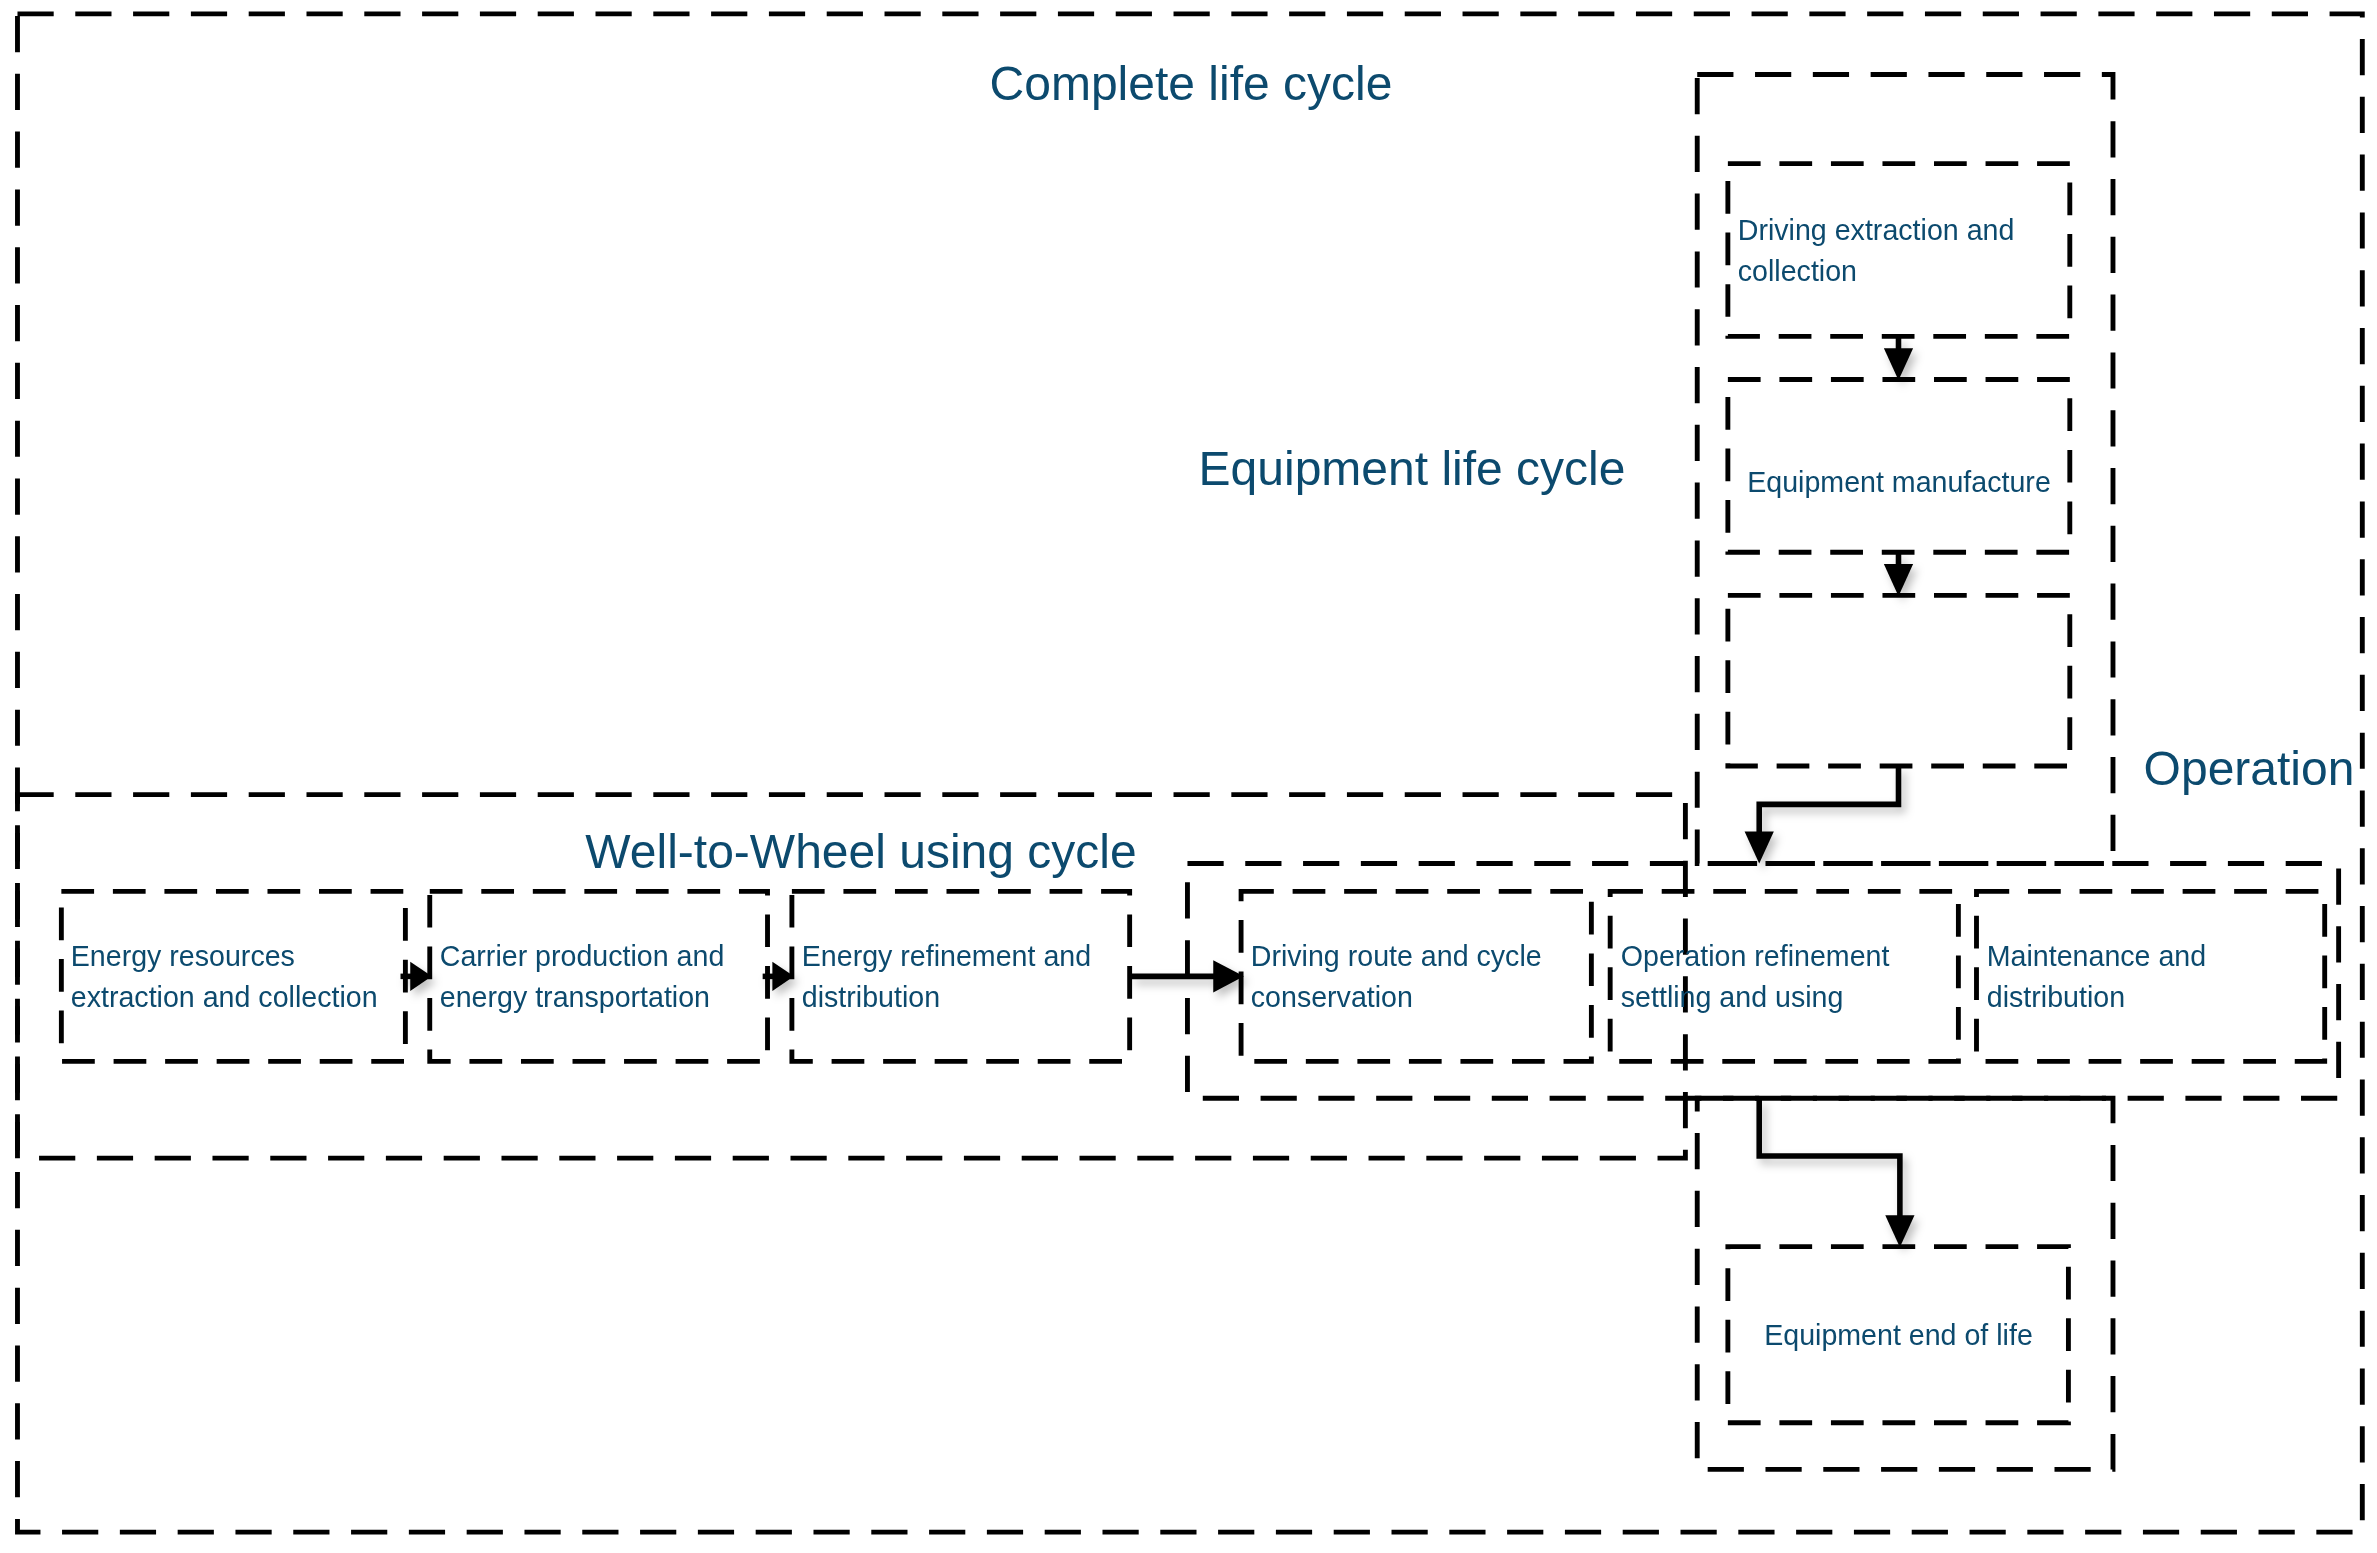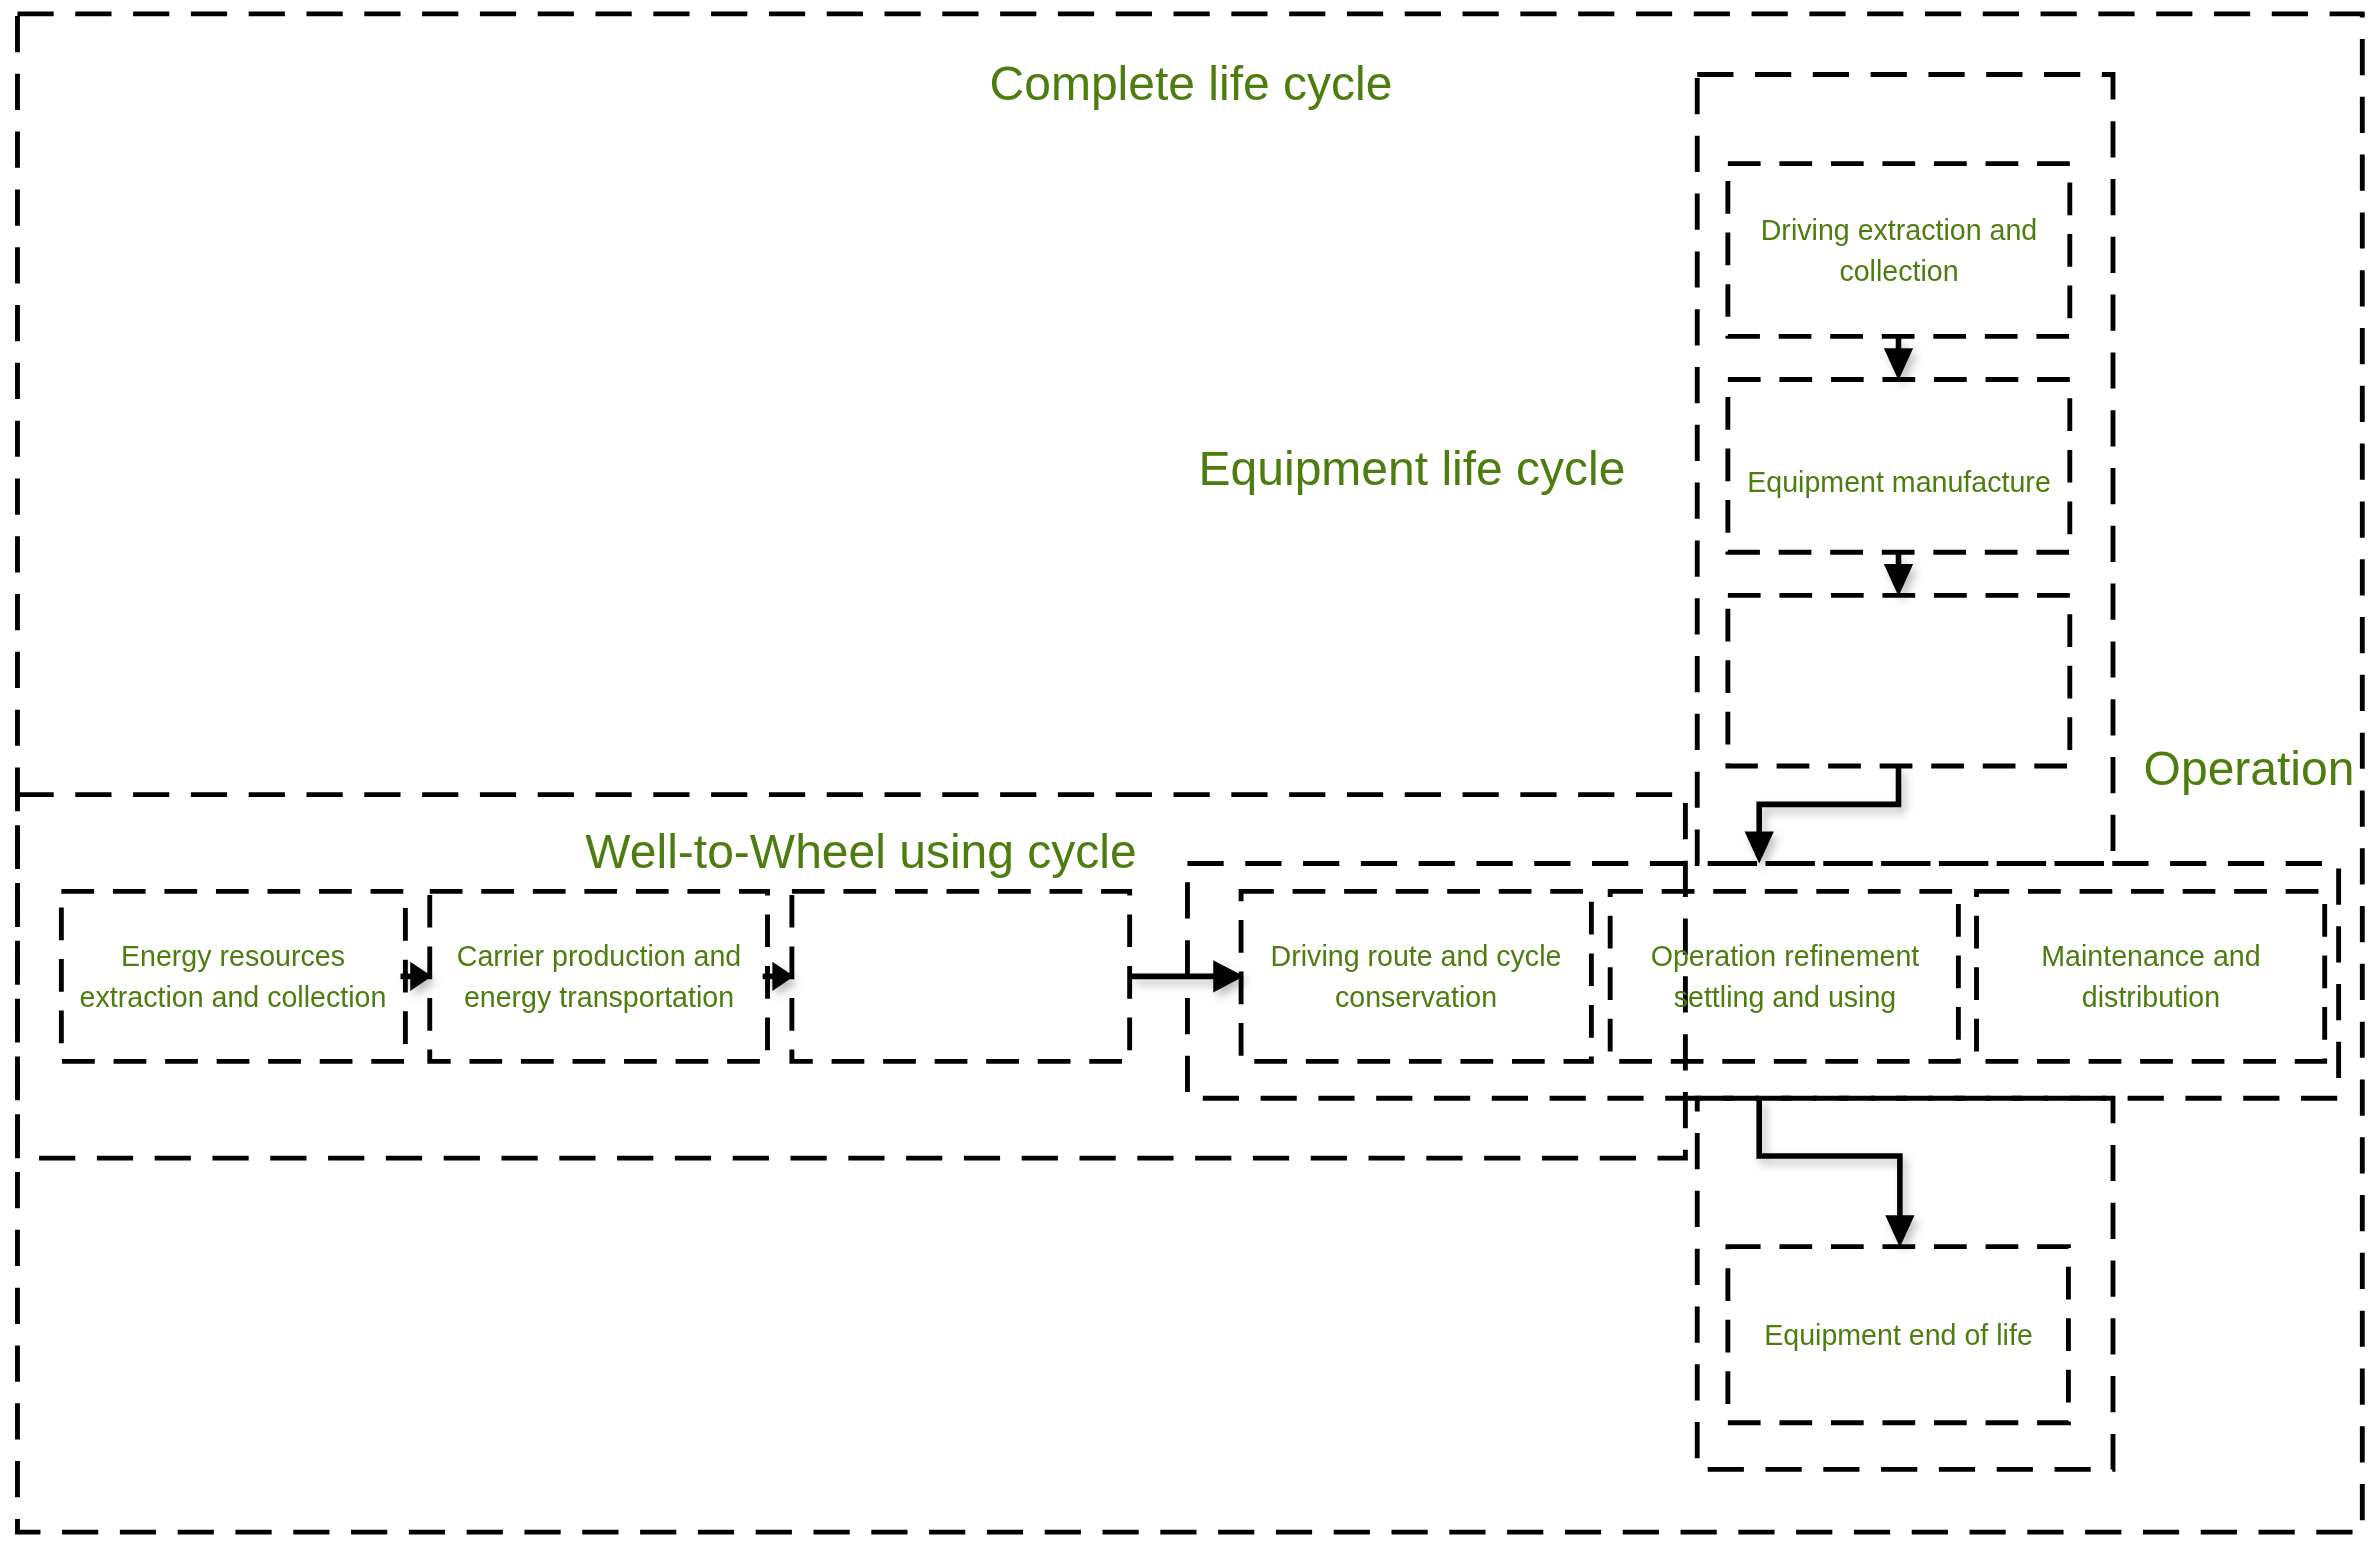--- a/index.html
+++ b/index.html
@@ -39,25 +39,24 @@
     stroke: #000000;
     stroke-width: 8;
     fill: none;
   }
   .flow polygon {
     fill: #000000;
     stroke: none;
   }
   .txt {
     position: absolute;
-    color: #4d7c0f;
+    color: #0c4a6e;
     display: flex;
     align-items: center;
     justify-content: center;
-    text-align: center;
   }
   .section-label {
     font-size: 48px;
     line-height: 53px;
     white-space: nowrap;
   }
   .node-text {
     font-size: 28.6px;
     line-height: 1.42;
     padding: 0 9.8px;
@@ -141,20 +140,21 @@
 
   <div class="txt node-text" style="left:1728px; top:164px; width:342px; height:173px;">Driving extraction and collection</div>
 
   <div class="txt node-text" style="left:1728px; top:396px; width:342px; height:173px;">Equipment manufacture</div>
 
 
   <div class="txt node-text" style="left:61px; top:892px; width:344px; height:170px;">Energy resources extraction and collection</div>
 
   <div class="txt node-text" style="left:430px; top:892px; width:338px; height:170px;">Carrier production and energy transportation</div>
 
+  <div class="txt node-text" style="left:792px; top:892px; width:338px; height:170px;">Energy refinement and distribution</div>
 
   <div class="txt node-text" style="left:1241px; top:892px; width:350px; height:170px;">Driving route and cycle conservation</div>
 
   <div class="txt node-text" style="left:1611px; top:892px; width:348px; height:170px;">Operation refinement settling and using</div>
 
   <div class="txt node-text" style="left:1977px; top:892px; width:348px; height:170px;">Maintenance and distribution</div>
 
   <div class="txt node-text" style="left:1728px; top:1247px; width:341px; height:176px;">Equipment end of life</div>
 
 </div>

